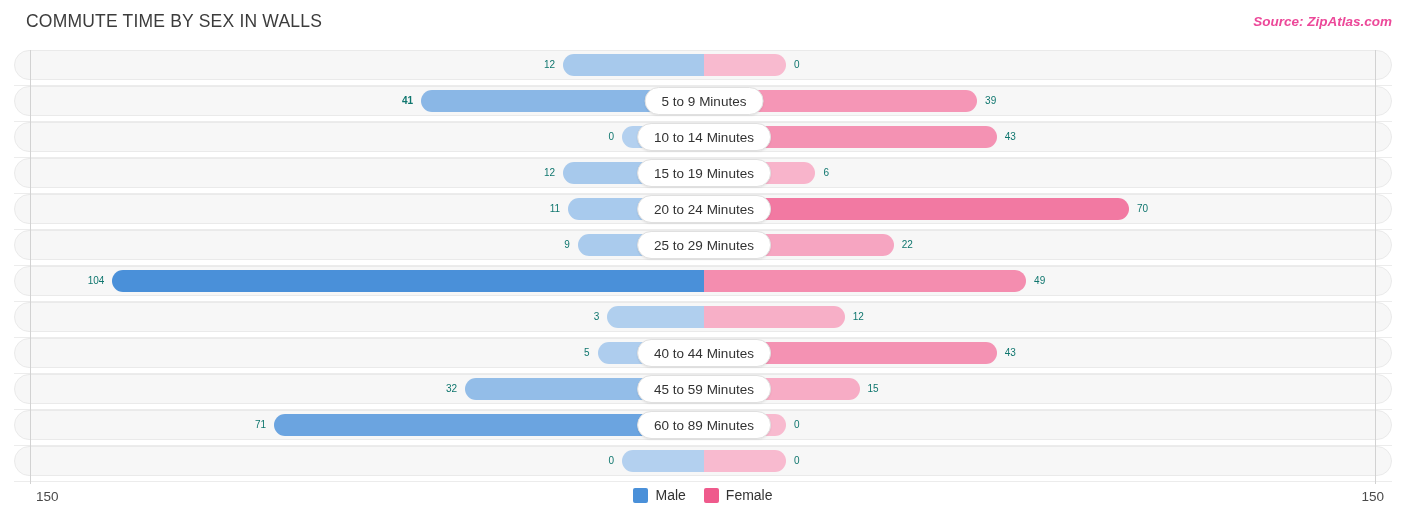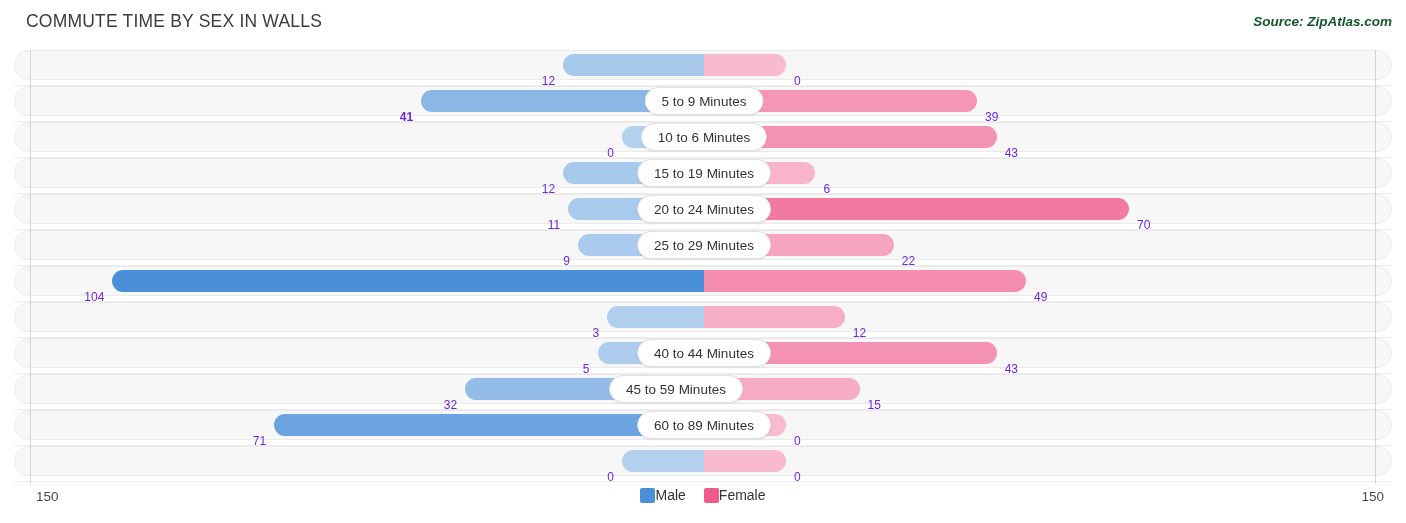--- a/index.html
+++ b/index.html
@@ -25,21 +25,21 @@
     letter-spacing: .2px;
     white-space: nowrap;
     margin-left: 12px;
   }
   #source-label {
     position: absolute;
     right: 14px; top: 14px;
     font-size: 13.5px;
     font-style: italic;
     font-weight: bold;
-    color: #14532d;
+    color: #ec4899;
     white-space: nowrap;
   }
 
   
   #plot {
     position: absolute;
     left: 14px; top: 50px;
     width: 1378px; height: 434px;
   }
   .axis-line {
@@ -86,25 +86,25 @@
     background: #4a90d9;
   }
   .bar-female {
     border-radius: 0 11px 11px 0;
     background: #ef5a8c;
   }
 
   
   .val {
     position: absolute;
-    top: 20px;
+    top: 4px;
     height: 22px;
     line-height: 22px;
-    font-size: 12px;
-    color: #6d28d9;
+    font-size: 10px;
+    color: #0f766e;
     white-space: nowrap;
     z-index: 4;
   }
   .val-male   { text-align: right; }
   .val-female { text-align: left; }
 
   
   .cat-pill {
     position: absolute;
     top: 1px;
@@ -137,20 +137,21 @@
     position: absolute;
     left: 0; right: 0; top: 487px;
     display: flex;
     justify-content: center;
     align-items: center;
     gap: 18px;
   }
   .legend-item {
     display: flex;
     align-items: center;
+    gap: 7px;
     font-size: 14px;
     color: #333333;
   }
   .legend-swatch {
     width: 15px; height: 15px;
     border-radius: 2px;
   }
 </style>
 </head>
 <body>
@@ -180,21 +181,21 @@
         <div class="val val-female" style="left: 971.1px; width: 52px;">39</div>
         <div class="cat-pill" style="left: 690px;">5 to 9 Minutes</div>
         <div class="row-sep"></div>
       </div>
       <div class="bar-row" style="top: 72px;">
         <div class="row-track"></div>
         <div class="bar bar-male" style="left: 608px; width: 82px; background: rgb(179, 208, 239);"></div>
         <div class="bar bar-female" style="left: 690px; width: 292.7px; background: rgb(244, 146, 179);"></div>
         <div class="val val-male" style="left: 548px; width: 52px;">0</div>
         <div class="val val-female" style="left: 990.7px; width: 52px;">43</div>
-        <div class="cat-pill" style="left: 690px;">10 to 6 Minutes</div>
+        <div class="cat-pill" style="left: 690px;">10 to 14 Minutes</div>
         <div class="row-sep"></div>
       </div>
       <div class="bar-row" style="top: 108px;">
         <div class="row-track"></div>
         <div class="bar bar-male" style="left: 549.2px; width: 140.8px; background: rgb(167, 201, 236);"></div>
         <div class="bar bar-female" style="left: 690px; width: 111.4px; background: rgb(248, 180, 203);"></div>
         <div class="val val-male" style="left: 489.2px; width: 52px;">12</div>
         <div class="val val-female" style="left: 809.4px; width: 52px;">6</div>
         <div class="cat-pill" style="left: 690px;">15 to 19 Minutes</div>
         <div class="row-sep"></div>
@@ -241,21 +242,21 @@
         <div class="val val-female" style="left: 990.7px; width: 52px;">43</div>
         <div class="cat-pill" style="left: 690px;">40 to 44 Minutes</div>
         <div class="row-sep"></div>
       </div>
       <div class="bar-row" style="top: 324px;">
         <div class="row-track"></div>
         <div class="bar bar-male" style="left: 451.2px; width: 238.8px; background: rgb(147, 189, 232);"></div>
         <div class="bar bar-female" style="left: 690px; width: 155.5px; background: rgb(247, 172, 197);"></div>
         <div class="val val-male" style="left: 391.2px; width: 52px;">32</div>
         <div class="val val-female" style="left: 853.5px; width: 52px;">15</div>
-        <div class="cat-pill" style="left: 662px;">45 to 59 Minutes</div>
+        <div class="cat-pill" style="left: 690px;">45 to 59 Minutes</div>
         <div class="row-sep"></div>
       </div>
       <div class="bar-row" style="top: 360px;">
         <div class="row-track"></div>
         <div class="bar bar-male" style="left: 260.1px; width: 429.9px; background: rgb(107, 164, 224);"></div>
         <div class="bar bar-female" style="left: 690px; width: 82px; background: rgb(248, 186, 207);"></div>
         <div class="val val-male" style="left: 200.1px; width: 52px;">71</div>
         <div class="val val-female" style="left: 780px; width: 52px;">0</div>
         <div class="cat-pill" style="left: 690px;">60 to 89 Minutes</div>
         <div class="row-sep"></div>

